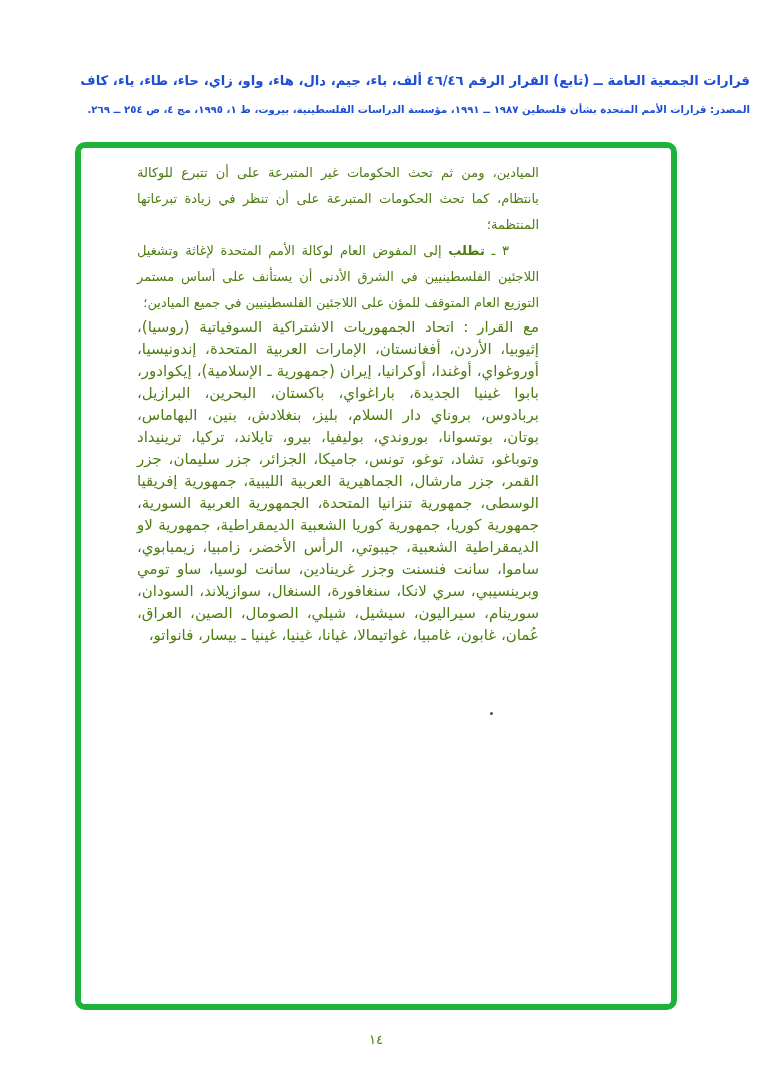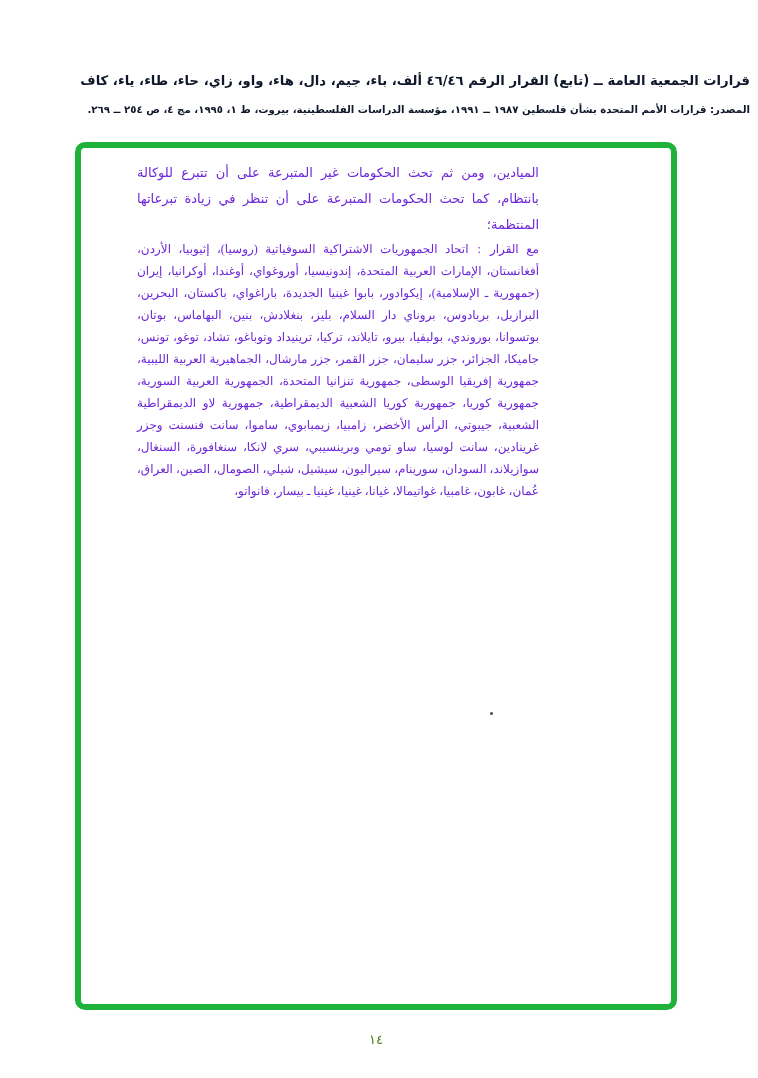--- a/index.html
+++ b/index.html
@@ -4,50 +4,50 @@
 <style>
   html,body{margin:0;padding:0;}
   body{
     width:758px;height:1078px;position:relative;overflow:hidden;
     background:#ffffff;color:#161616;
     font-family:"DejaVu Sans", sans-serif;
   }
   
   .header{
     position:absolute;top:72px;left:8px;right:8px;
-    direction:rtl;text-align:right;color:#0f172a;
+    direction:rtl;text-align:right;color:#1d4ed8;
   }
   .header-title{
     font-weight:bold;font-size:13.2px;line-height:18px;
     white-space:nowrap;overflow:hidden;
   }
   .header-source{
     font-weight:bold;font-size:10.2px;line-height:14px;margin-top:13px;
     white-space:nowrap;overflow:hidden;
   }
   
   .doc-box{
     position:absolute;left:75px;top:142px;width:602px;height:868px;
     border:6px solid #1eb23a;border-radius:10px;box-sizing:border-box;
     background:#fff;overflow:hidden;
   }
   .doc-content{
     margin:12px 132px 0 56px;
     direction:rtl;text-align:justify;
-    font-size:13px;line-height:26px;color:#6d28d9;
+    font-size:13px;line-height:26px;color:#4d7c0f;
   }
   .doc-content p{margin:0;}
   .clause{text-indent:30px;}
   .clause .verb{font-weight:bold;}
   .adoption{
     width:174px;margin:7px 166px 7px 0;
     text-align:justify;
   }
   .votes{
-    font-size:12px;line-height:22px;margin-top:2px;font-family:Liberation Serif, serif;
+    font-size:15px;line-height:22px;margin-top:2px;
   }
   .vote-sep{margin:0 9px;}
   
   .speck{
     position:absolute;left:490px;top:712px;width:3px;height:3px;
     background:#4a4a4a;border-radius:50%;
   }
   .page-number{
     position:absolute;top:1032px;left:75px;width:602px;
     text-align:center;font-size:13px;color:#4d7c0f;
@@ -57,19 +57,20 @@
 <body>
 
 <div class="header">
   <div class="header-title">قرارات الجمعية العامة ــ (تابع) القرار الرقم ٤٦/٤٦ ألف، باء، جيم، دال، هاء، واو، زاي، حاء، طاء، ياء، كاف</div>
   <div class="header-source">المصدر: قرارات الأمم المتحدة بشأن فلسطين ١٩٨٧ ــ ١٩٩١، مؤسسة الدراسات الفلسطينية، بيروت، ط ١، ١٩٩٥، مج ٤، ص ٢٥٤ ــ ٢٦٩.</div>
 </div>
 
 <div class="doc-box">
   <div class="doc-content">
     <p>الميادين، ومن ثم تحث الحكومات غير المتبرعة على أن تتبرع للوكالة بانتظام، كما تحث الحكومات المتبرعة على أن تنظر في زيادة تبرعاتها المنتظمة؛</p>
+    <p class="clause"><span>٣ ـ </span><span class="verb">تطلب</span><span> إلى المفوض العام لوكالة الأمم المتحدة لإغاثة وتشغيل اللاجئين الفلسطينيين في الشرق الأدنى أن يستأنف على أساس مستمر التوزيع العام المتوقف للمؤن على اللاجئين الفلسطينيين في جميع الميادين؛</span></p>
     <p class="votes"><span>مع القرار</span><span class="vote-sep">:</span><span>اتحاد الجمهوريات الاشتراكية السوفياتية (روسيا)، إثيوبيا، الأردن، أفغانستان، الإمارات العربية المتحدة، إندونيسيا، أوروغواي، أوغندا، أوكرانيا، إيران (جمهورية ـ الإسلامية)، إيكوادور، بابوا غينيا الجديدة، باراغواي، باكستان، البحرين، البرازيل، بربادوس، بروناي دار السلام، بليز، بنغلادش، بنين، البهاماس، بوتان، بوتسوانا، بوروندي، بوليفيا، بيرو، تايلاند، تركيا، ترينيداد وتوباغو، تشاد، توغو، تونس، جاميكا، الجزائر، جزر سليمان، جزر القمر، جزر مارشال، الجماهيرية العربية الليبية، جمهورية إفريقيا الوسطى، جمهورية تنزانيا المتحدة، الجمهورية العربية السورية، جمهورية كوريا، جمهورية كوريا الشعبية الديمقراطية، جمهورية لاو الديمقراطية الشعبية، جيبوتي، الرأس الأخضر، زامبيا، زيمبابوي، ساموا، سانت فنسنت وجزر غرينادين، سانت لوسيا، ساو تومي وبرينسيبي، سري لانكا، سنغافورة، السنغال، سوازيلاند، السودان، سورينام، سيراليون، سيشيل، شيلي، الصومال، الصين، العراق، عُمان، غابون، غامبيا، غواتيمالا، غيانا، غينيا، غينيا ـ بيسار، فانواتو،</span></p>
   </div>
 </div>
 
 <div class="speck"></div>
 
 <div class="page-number">١٤</div>
 
 </body></html>

